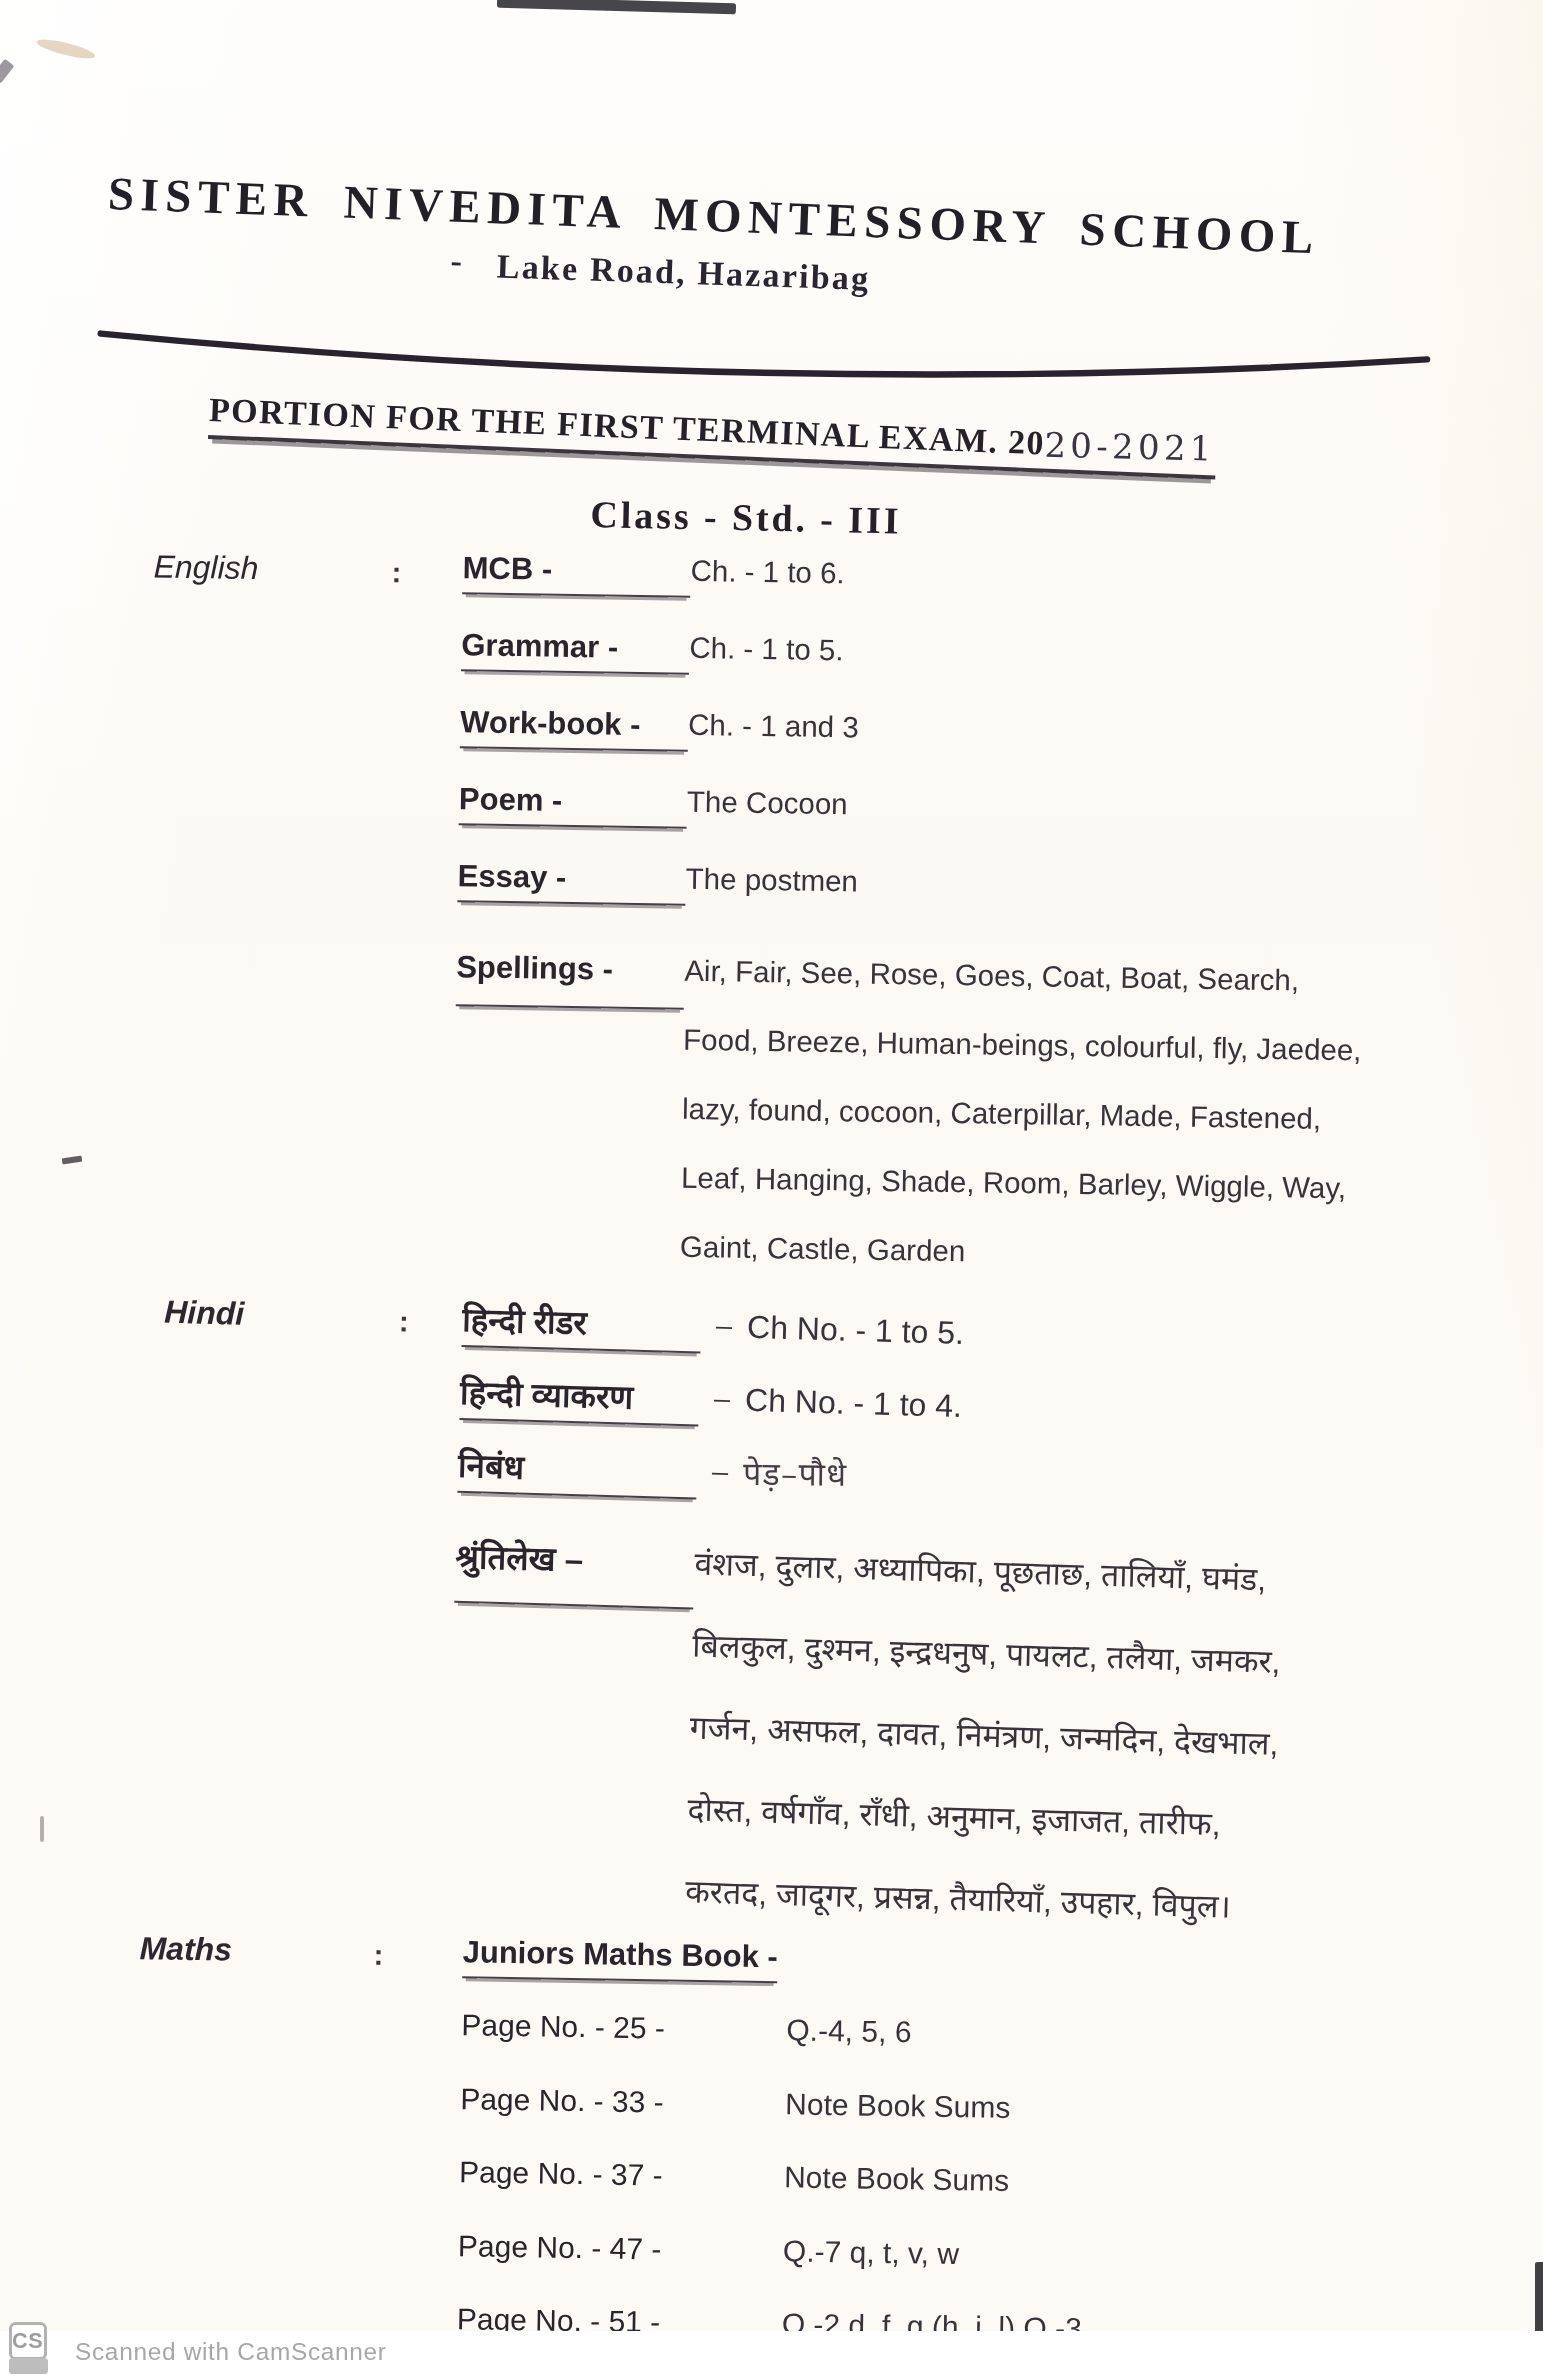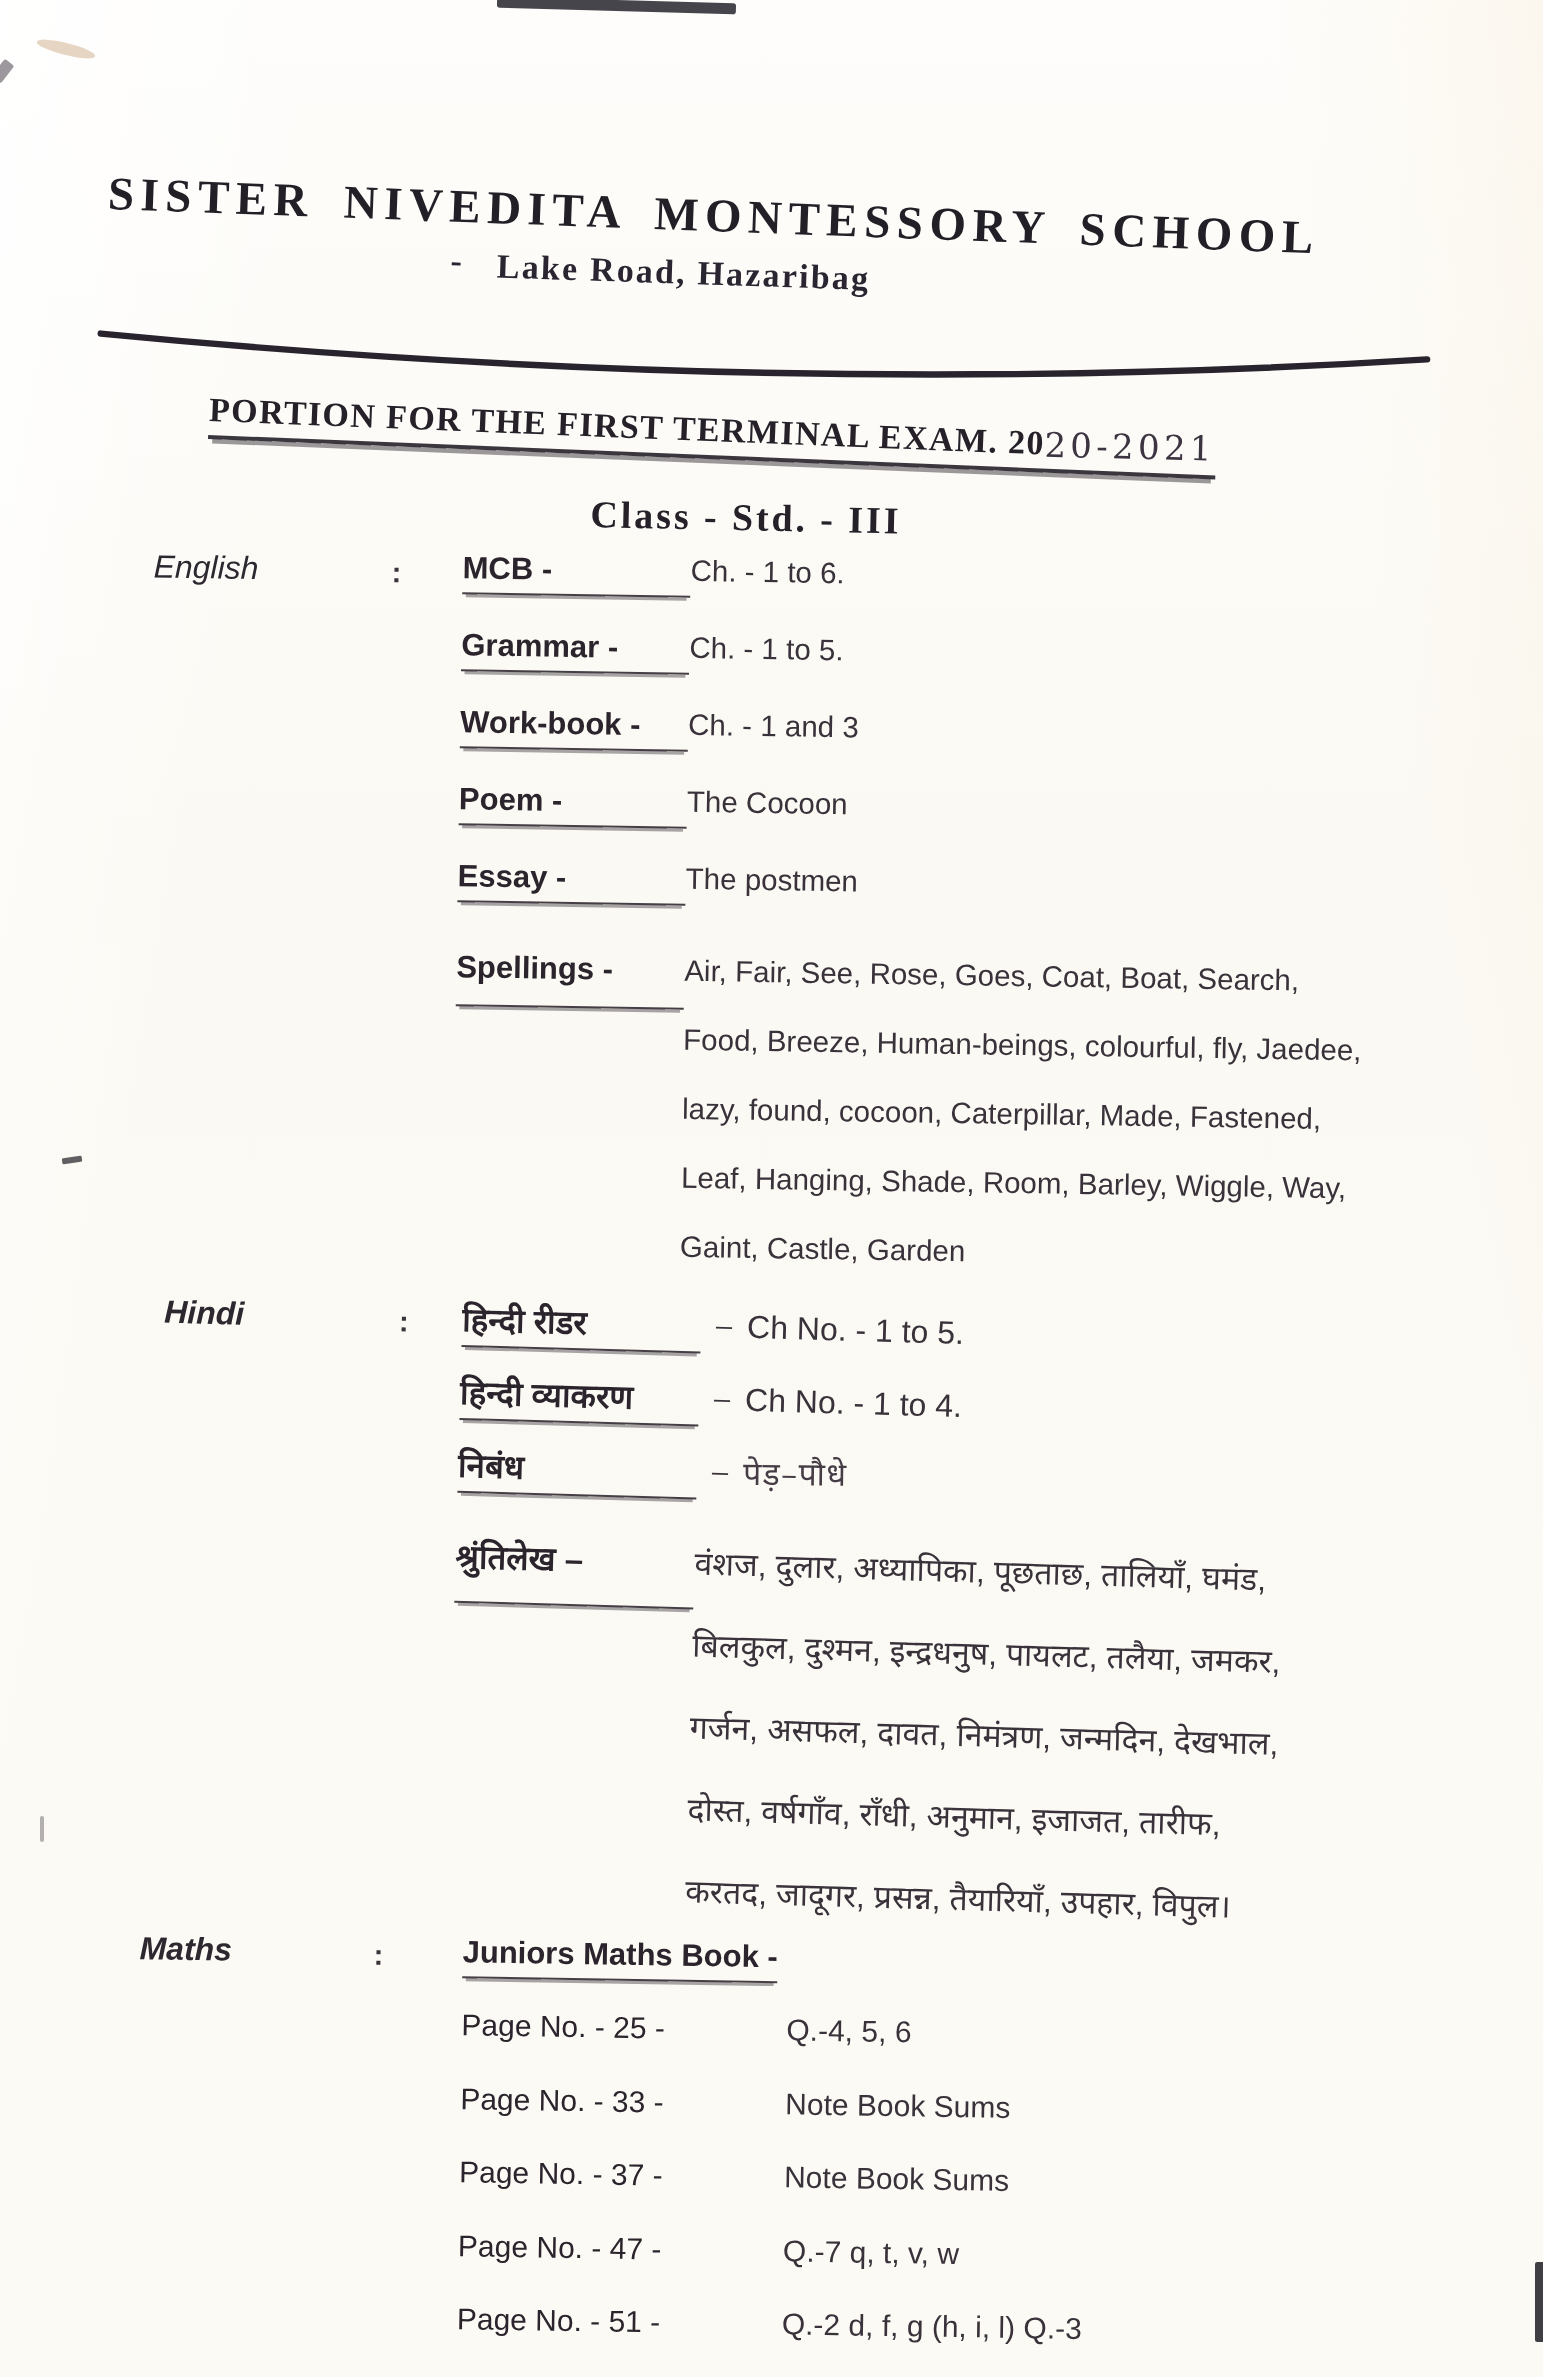--- a/index.html
+++ b/index.html
@@ -263,15 +263,22 @@
           <div class="row plain">
             <span class="row-label">Page No. - 51  -</span>
             <div class="row-values">
               <span>Q.-2 d, f, g (h, i, l) Q.-3</span>
             </div>
           </div>
         </div>
       </div>
     </main>
 
+  <div class="wm-bar">
+    <div class="cs-logo">
+      <div class="cs-box">CS</div>
+      <div class="cs-tab"></div>
+    </div>
+    <span class="wm-text">Scanned with CamScanner</span>
+  </div>
 
 </div>
 
 
 </body></html>

